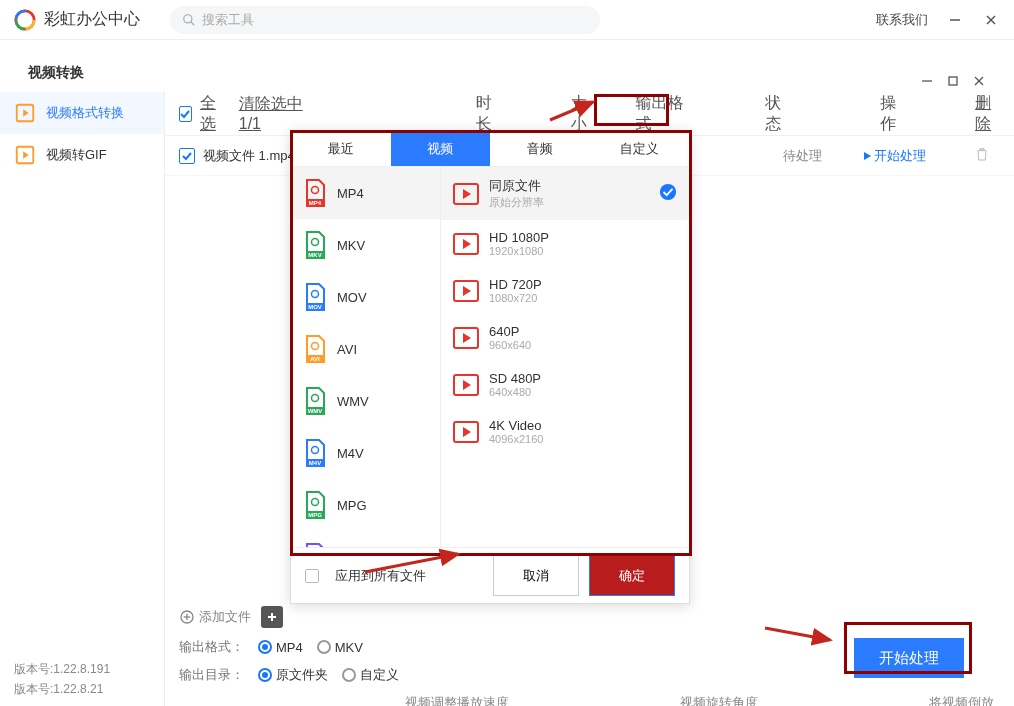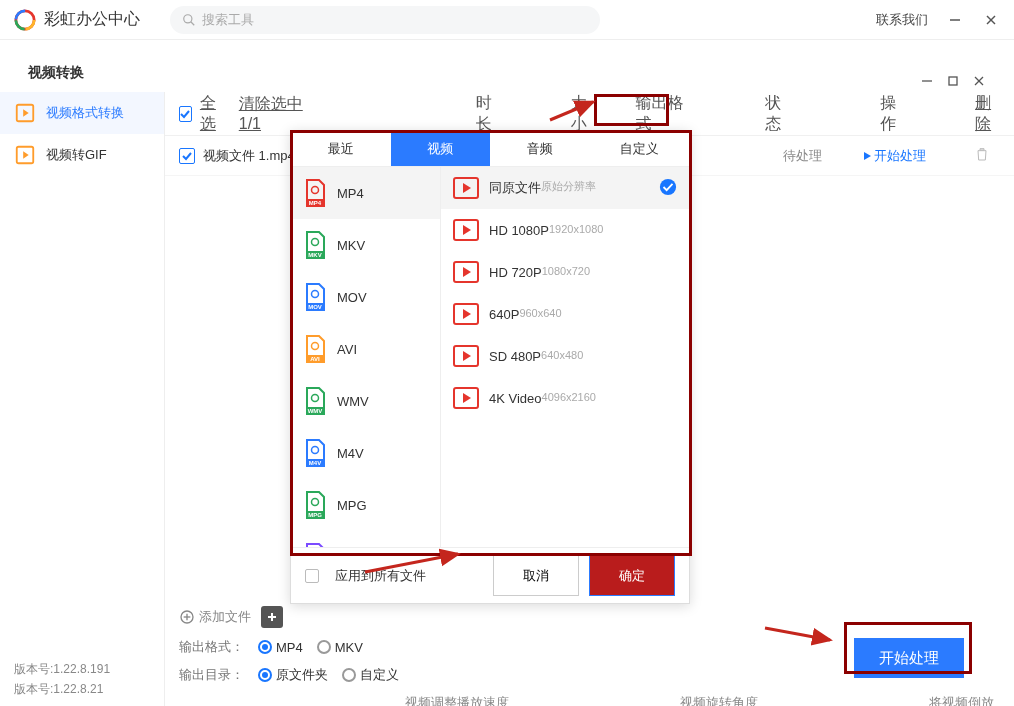--- a/index.html
+++ b/index.html
@@ -52,21 +52,21 @@
 .popup-tab.active{background:#2b7bff;color:#fff;}
 .popup-body{display:flex;height:380px;}
 .fmt-left{width:150px;border-right:1px solid #eee;overflow-y:auto;}
 .fmt-item{display:flex;align-items:center;gap:10px;padding:12px 12px;cursor:pointer;}
 .fmt-item.sel{background:#f4f4f4;}
 .fmt-icon{width:24px;height:28px;position:relative;}
 .fmt-right{flex:1;overflow-y:auto;}
 .res-item{display:flex;align-items:center;gap:10px;padding:10px 12px;cursor:pointer;}
 .res-item.sel{background:#f4f4f4;}
 .play-icon{width:26px;height:22px;}
-.res-txt{display:flex;flex-direction:row;}
+.res-txt{display:flex;flex-direction:column;}
 .res-txt .sub{color:#aaa;font-size:11px;}
 .check{margin-left:auto;color:#1976ff;}
 .popup-ft{height:56px;border-top:1px solid #eee;display:flex;align-items:center;padding:0 14px;gap:10px;}
 .popup-ft .sp{flex:1;}
 .btn{width:86px;height:41px;border:1px solid #ccc;background:#fff;cursor:pointer;font-size:13px;}
 .btn.primary{background:#b91c1c;color:#fff;border-color:#2b7bff;}
 .small-chk{width:14px;height:14px;border:1px solid #bbb;border-radius:2px;margin-right:6px;}
 
 .sub-win{position:absolute;top:74px;right:28px;display:flex;gap:12px;}
 .sub-win span{width:14px;height:14px;display:inline-flex;align-items:center;justify-content:center;cursor:pointer;}

